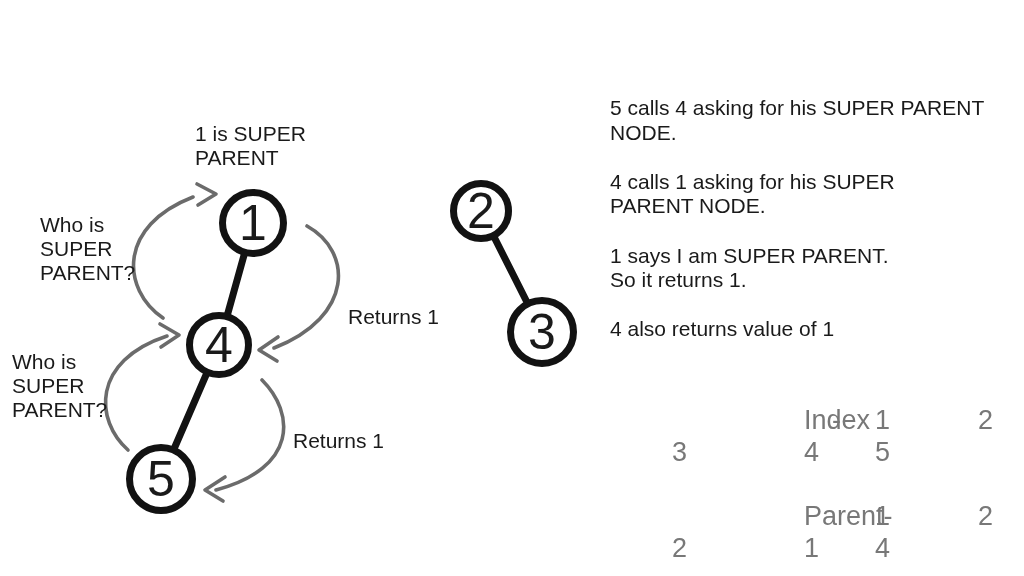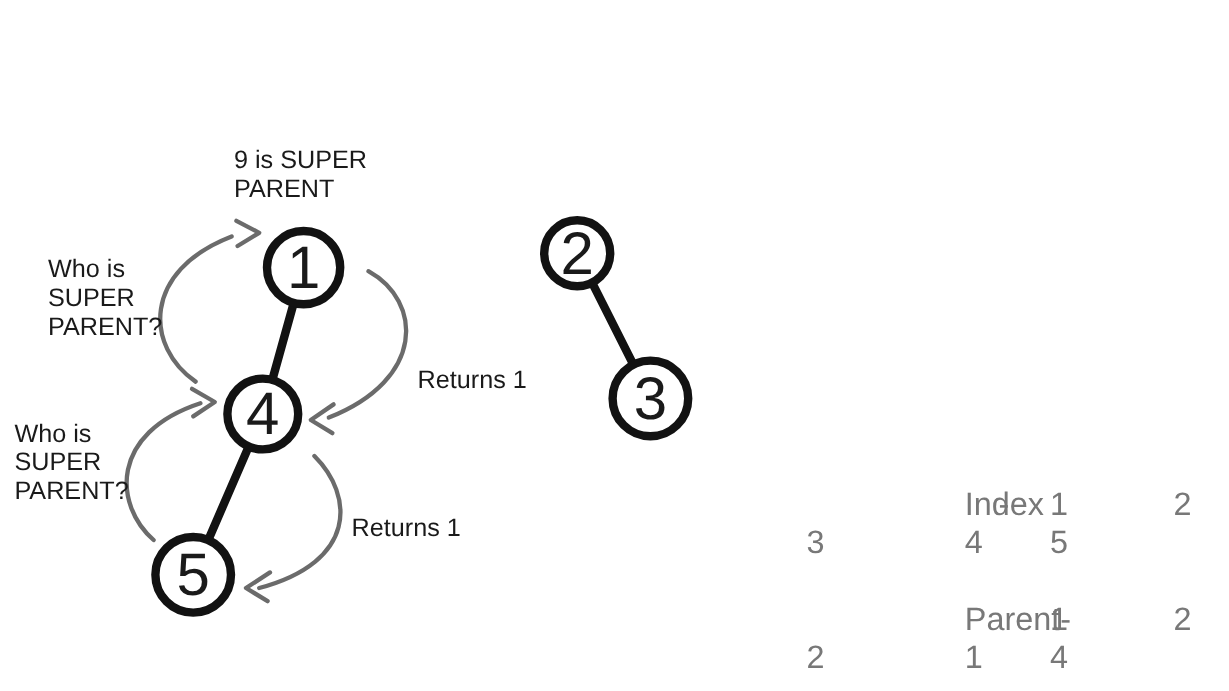--- a/index.html
+++ b/index.html
@@ -112,26 +112,36 @@
   <div class="node node-3">
     <span>3</span>
   </div>
   <div class="node node-4">
     <span>4</span>
   </div>
   <div class="node node-5">
     <span>5</span>
   </div>
 
-  <div class="lbl lbl-super-claim">9 is SUPER PARENT</div>
+  <div class="lbl lbl-super-claim">1 is SUPER PARENT</div>
   <div class="lbl lbl-who-1">Who is SUPER PARENT?</div>
   <div class="lbl lbl-who-2">Who is SUPER PARENT?</div>
   <div class="lbl lbl-returns-top">Returns 1</div>
   <div class="lbl lbl-returns-bot">Returns 1</div>
 
+  <div class="explanation">5 calls 4 asking for his SUPER PARENT
+NODE.
+
+4 calls 1 asking for his SUPER
+PARENT NODE.
+
+1 says I am SUPER PARENT.
+So it returns 1.
+
+4 also returns value of 1</div>
 
   <div>
     <span class="gt r-1 c-0">Index</span>
     <span class="gt r-1 c-d">-</span>
     <span class="gt r-1 c-1">1</span>
     <span class="gt r-1 c-2">2</span>
     <span class="gt r-2 c-3">3</span>
     <span class="gt r-2 c-0">4</span>
     <span class="gt r-2 c-1">5</span>
 

